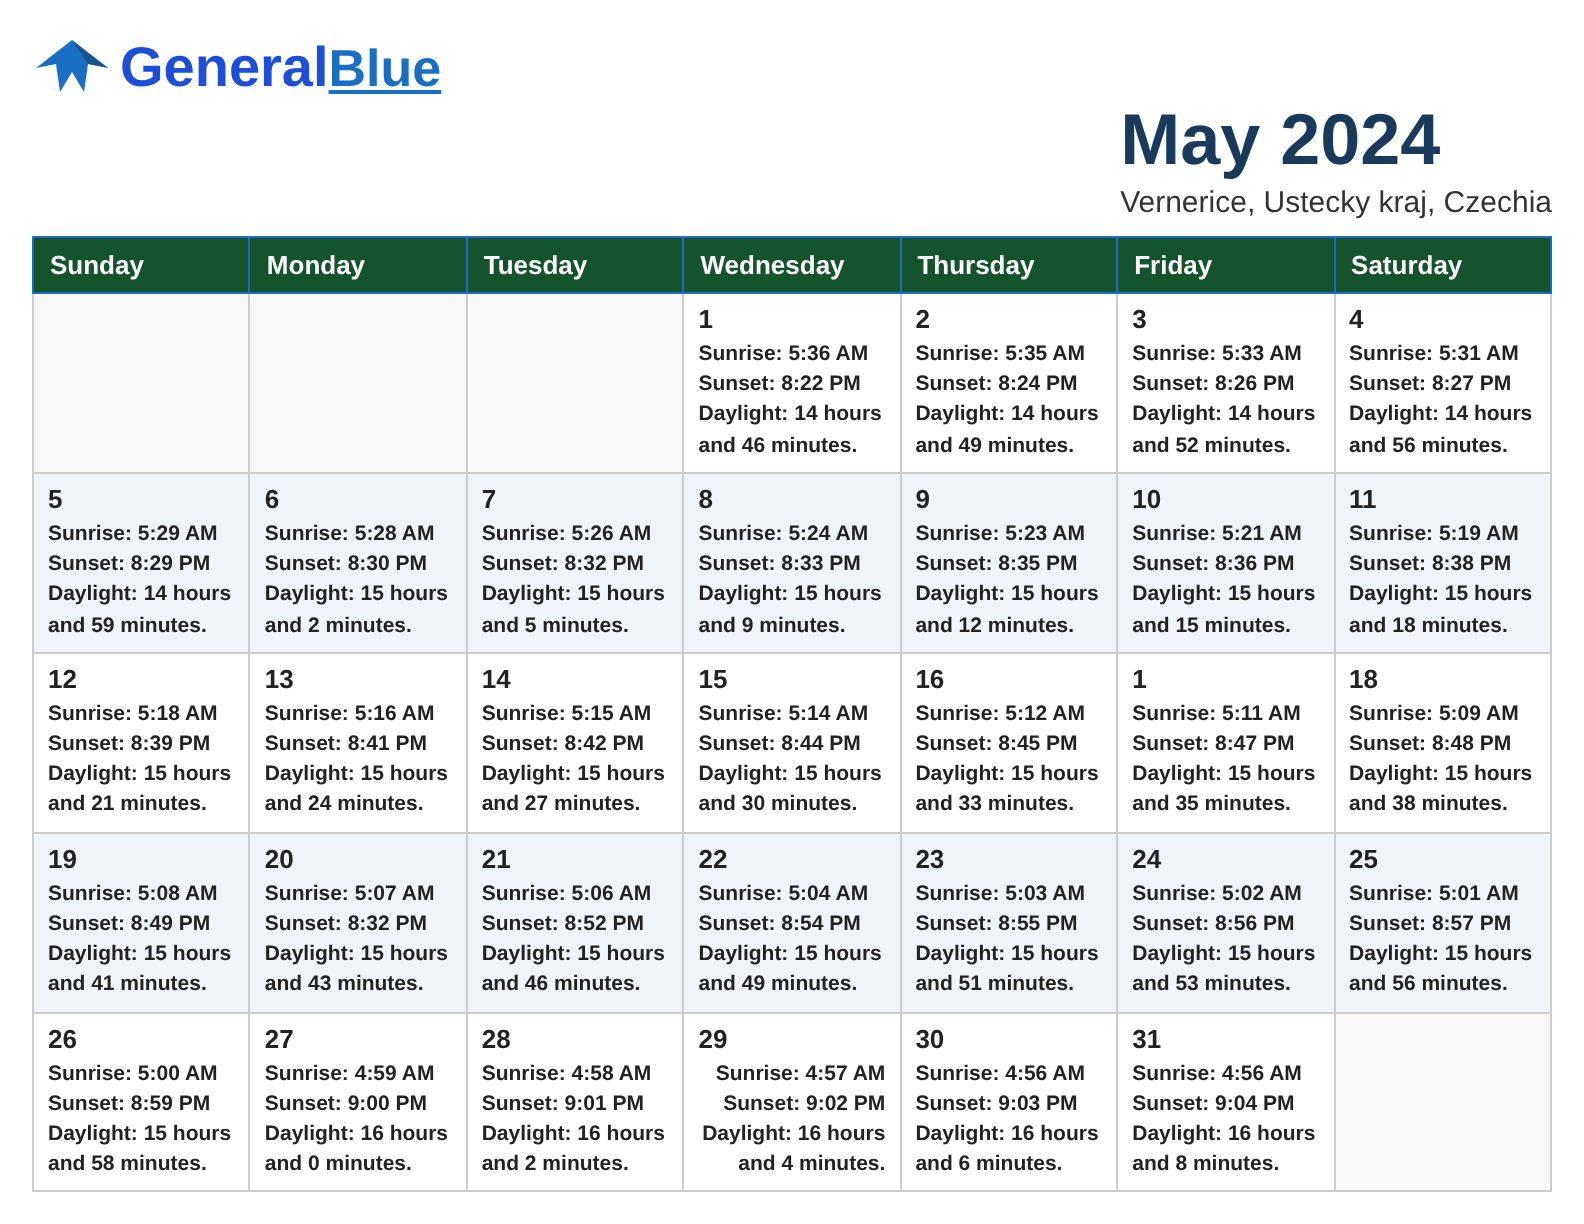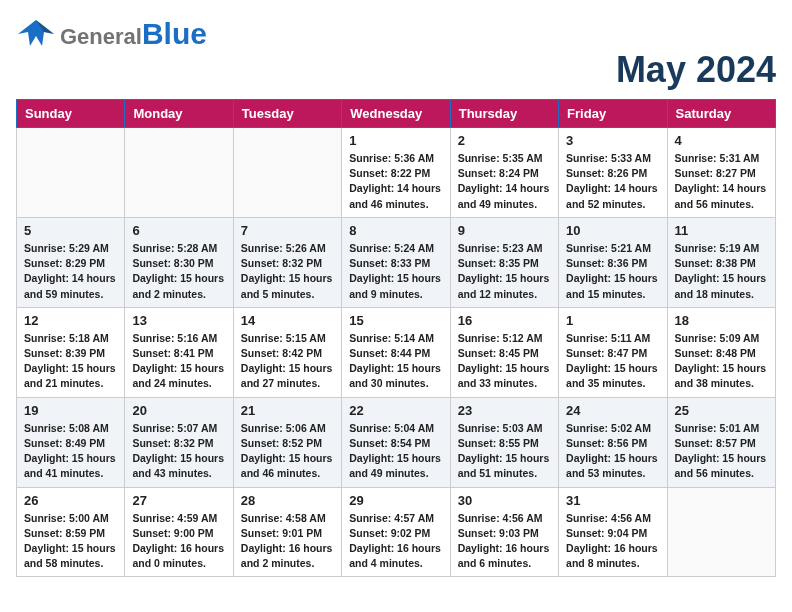--- a/index.html
+++ b/index.html
@@ -20,28 +20,29 @@
       display: flex;
       flex-direction: column;
       align-items: flex-start;
     }
     .logo-wrapper {
       display: flex;
       align-items: center;
       gap: 4px;
     }
     .logo-blue {
-      font-size: 30px;
+      font-size: 26px;
       font-weight: bold;
       color: #1a6fc4;
+      text-decoration: underline;
     }
     .logo-general {
-      font-size: 22px;
-      font-weight: bold;
-      color: #737373;
+      font-size: 28px;
+      font-weight: bold;
+      color: #1d4ed8;
     }
     .title-block {
       text-align: left;
       margin-top: 33px;
     }
     .month-title {
       font-size: 36px;
       font-weight: bold;
       color: #1a3a5c;
     }
@@ -49,21 +50,21 @@
       font-size: 15px;
       color: #333;
       margin-top: 2px;
     }
     .calendar {
       width: 100%;
       border-collapse: collapse;
       border: 1px solid #ccc;
     }
     .calendar th {
-      background: #be185d;
+      background: #14532d;
       color: #fff;
       font-size: 13px;
       font-weight: bold;
       text-align: left;
       padding: 6px 8px;
       border: 1px solid #1a6fc4;
     }
     .calendar td {
       vertical-align: top;
       padding: 5px 7px;
@@ -107,20 +108,21 @@
       <div>
         <div style="display:flex; align-items:baseline;">
           <span class="logo-general">General</span>
           <span class="logo-blue">Blue</span>
         </div>
       </div>
     </div>
   </div>
   <div class="title-block">
     <div class="month-title">May 2024</div>
+    <div class="location">Vernerice, Ustecky kraj, Czechia</div>
   </div>
 </div>
 
 <table class="calendar">
   <thead>
     <tr>
     <th>Sunday</th>
         <th>Monday</th>
         <th>Tuesday</th>
         <th>Wednesday</th>
@@ -333,21 +335,21 @@
         </td>
         <td>
           <span class="day-num">28</span>
           <div class="day-info" style="white-space: pre-line;">Sunrise: 4:58 AM
 Sunset: 9:01 PM
 Daylight: 16 hours
 and 2 minutes.</div>
         </td>
         <td>
           <span class="day-num">29</span>
-          <div class="day-info" style="white-space: pre-line;">Sunrise: 4:57 AM
+          <div class="day-info" style="white-space: pre-line; text-align: right;">Sunrise: 4:57 AM
 Sunset: 9:02 PM
 Daylight: 16 hours
 and 4 minutes.</div>
         </td>
         <td>
           <span class="day-num">30</span>
           <div class="day-info" style="white-space: pre-line;">Sunrise: 4:56 AM
 Sunset: 9:03 PM
 Daylight: 16 hours
 and 6 minutes.</div>

